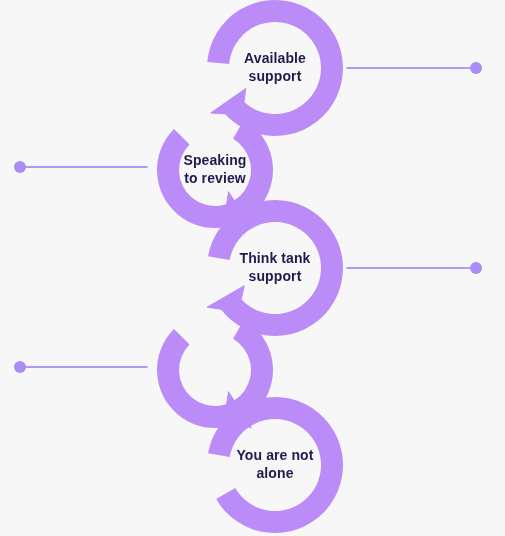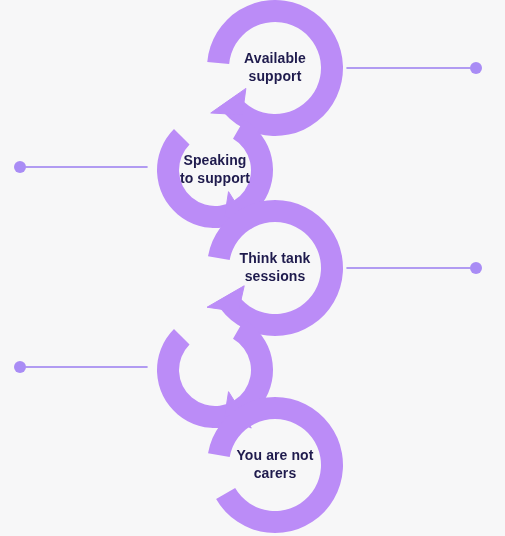--- a/index.html
+++ b/index.html
@@ -97,19 +97,19 @@
           L 235.1628314259158 488
           A 46 46 0 1 0 229.69884336143843 457.0121838273212 Z" fill="#bb8cf7"></path>
         </g>
       </g>
 
   </svg>
 
   <div class="node-label" id="label-0" style="left: 275px; top: 68px;">Available
 support</div>
   <div class="node-label" id="label-1" style="left: 215px; top: 170px;">Speaking
-to support</div>
+to review</div>
   <div class="node-label" id="label-2" style="left: 275px; top: 268px;">Think tank
-sessions</div>
+support</div>
   <div class="node-label" id="label-4" style="left: 275px; top: 465px;">You are not
-carers</div>
+alone</div>
 
 </div>
 
 </body></html>

